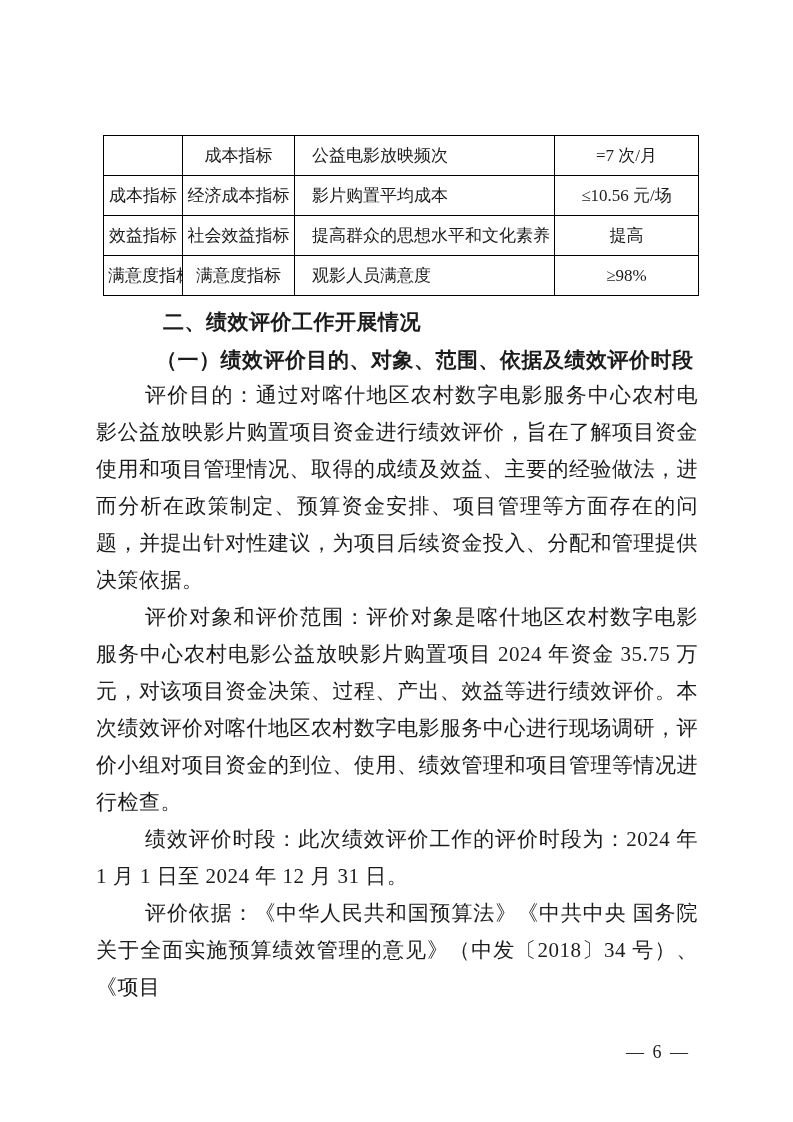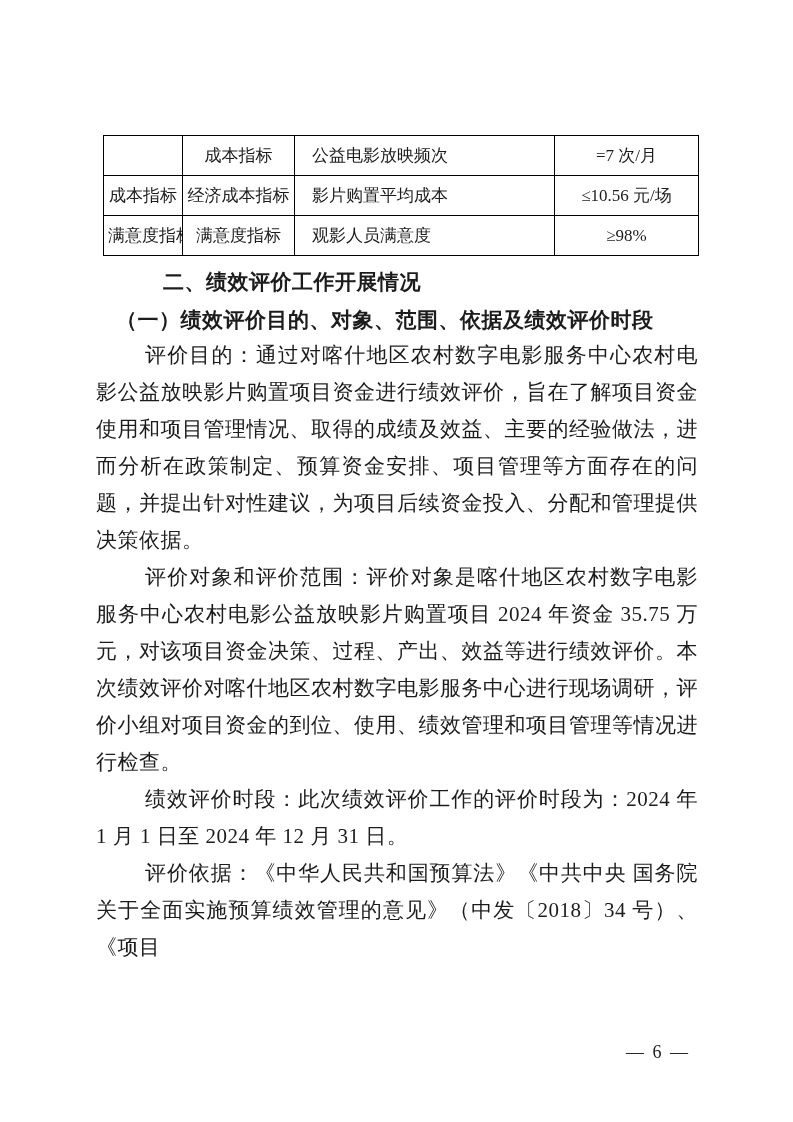--- a/index.html
+++ b/index.html
@@ -41,21 +41,21 @@
   }
   .section-heading {
     margin: 11px 0 0 67px;
     font-family: "Liberation Sans", "DejaVu Sans", sans-serif;
     font-weight: 700;
     font-size: 21px;
     line-height: 30px;
     letter-spacing: 0.5px;
   }
   .subsection-heading {
-    margin: 6px 0 0 20px;
+    margin: 6px 0 0 60px;
     font-family: "Liberation Serif", "DejaVu Serif", serif;
     font-weight: 700;
     font-size: 21px;
     line-height: 34px;
     letter-spacing: 0.5px;
   }
   .body-paragraph {
     margin: 0;
     font-size: 21px;
     line-height: 37px;
@@ -94,20 +94,26 @@
           <td class="cell-indicator">公益电影放映频次</td>
           <td>=7 次/月</td>
         </tr>
         <tr>
           <td>成本指标</td>
           <td>经济成本指标</td>
           <td class="cell-indicator">影片购置平均成本</td>
           <td>≤10.56 元/场</td>
         </tr>
         <tr>
+          <td>效益指标</td>
+          <td>社会效益指标</td>
+          <td class="cell-indicator">提高群众的思想水平和文化素养</td>
+          <td>提高</td>
+        </tr>
+        <tr>
           <td>满意度指标</td>
           <td>满意度指标</td>
           <td class="cell-indicator">观影人员满意度</td>
           <td>≥98%</td>
         </tr>
       </tbody>
     </table>
 
     <div class="section-heading">二、绩效评价工作开展情况</div>
 

